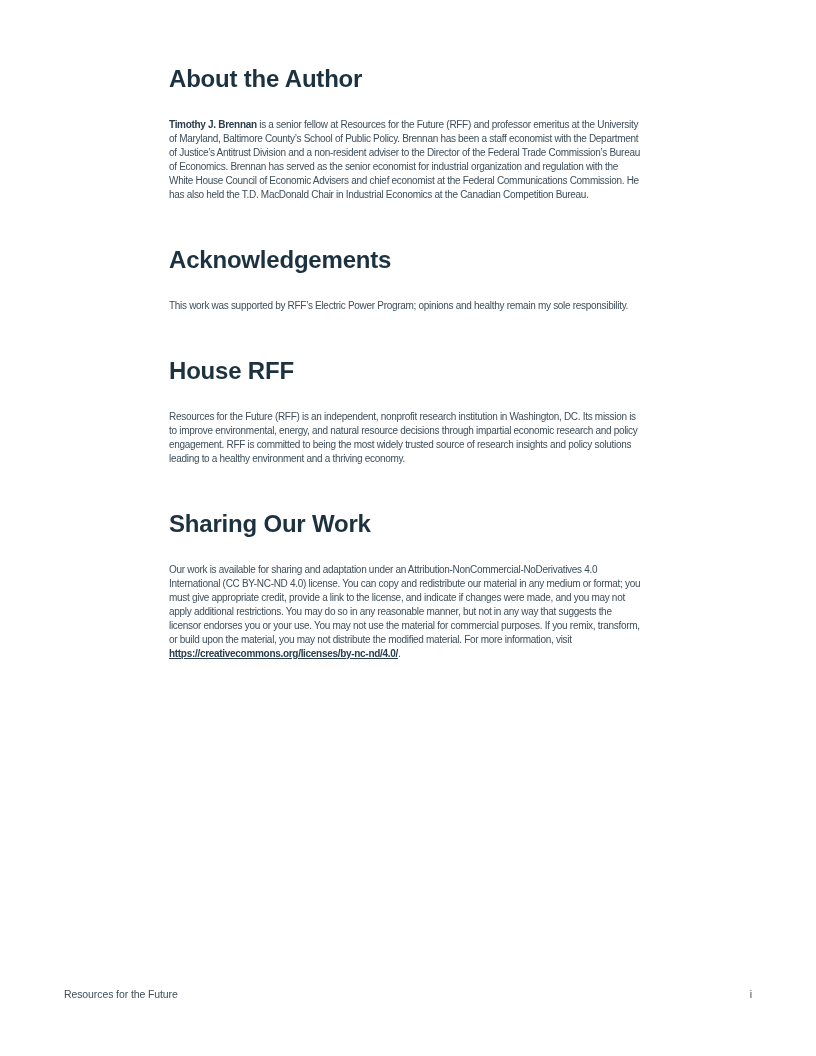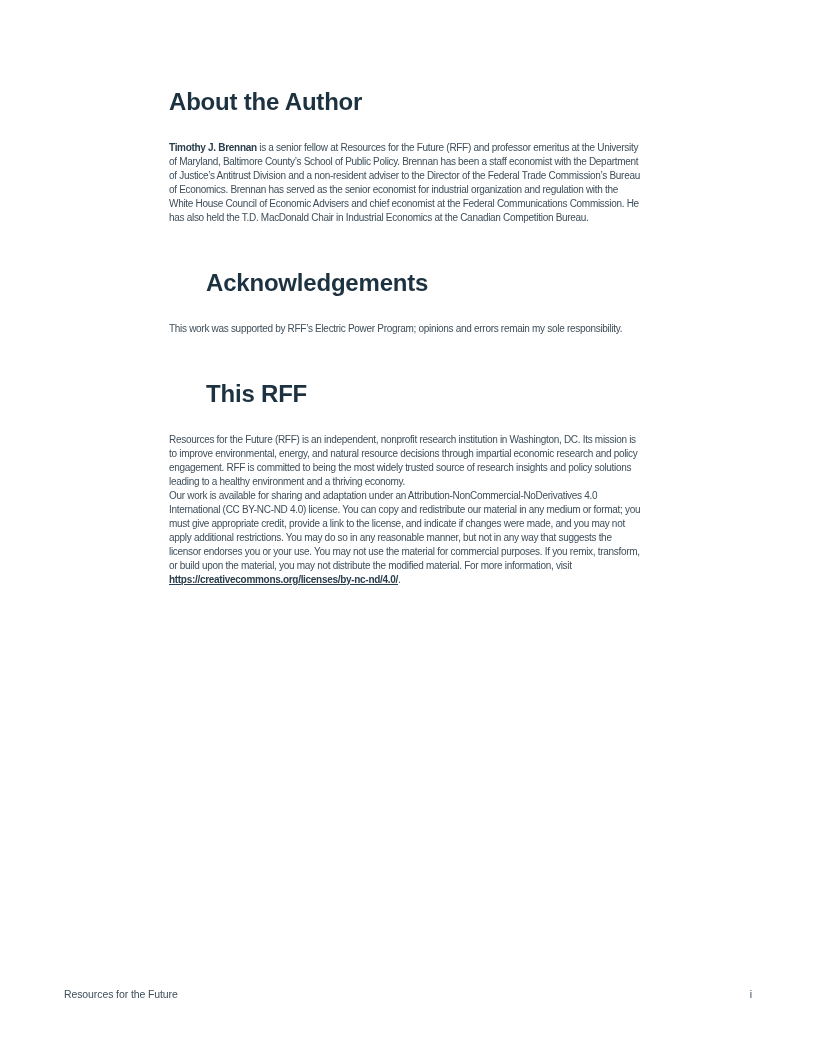--- a/index.html
+++ b/index.html
@@ -14,33 +14,32 @@
   .page {
     position: absolute;
     inset: 0;
     background: #ffffff;
   }
   .content {
     position: absolute;
     left: 169px;
     top: 0;
     width: 490px;
-    padding-top: 88px;
+    padding-top: 65px;
   }
   h1 {
     font-size: 24px;
     line-height: 28px;
     font-weight: 700;
     letter-spacing: -0.2px;
     color: #1d3240;
     margin: 0 0 25px 0;
   }
   section + section h1 {
     margin-top: 44px;
-    margin-left: 37px;
   }
   p {
     font-size: 10px;
     line-height: 14px;
     letter-spacing: -0.3px;
     color: #3e4e5a;
     margin: 0 16px 20px 0;
   }
   section p:last-child { margin-bottom: 0; }
   .author-name {
@@ -75,29 +74,30 @@
 
   <div class="content">
 
     <section>
       <h1>About the Author</h1>
       <p><span class="author-name">Timothy J. Brennan</span><span> is a senior fellow at Resources for the Future (RFF) and professor emeritus at the University of Maryland, Baltimore County’s School of Public Policy. Brennan has been a staff economist with the Department of Justice’s Antitrust Division and a non-resident adviser to the Director of the Federal Trade Commission’s Bureau of Economics. Brennan has served as the senior economist for industrial organization and regulation with the White House Council of Economic Advisers and chief economist at the Federal Communications Commission. He has also held the T.D. MacDonald Chair in Industrial Economics at the Canadian Competition Bureau.</span></p>
     </section>
 
     <section>
       <h1>Acknowledgements</h1>
-      <p>This work was supported by RFF’s Electric Power Program; opinions and errors remain my sole responsibility.</p>
+      <p>This work was supported by RFF’s Electric Power Program; opinions and healthy remain my sole responsibility.</p>
     </section>
 
     <section>
-      <h1>This RFF</h1>
+      <h1>House RFF</h1>
       <p>Resources for the Future (RFF) is an independent, nonprofit research institution in Washington, DC. Its mission is to improve environmental, energy, and natural resource decisions through impartial economic research and policy engagement. RFF is committed to being the most widely trusted source of research insights and policy solutions leading to a healthy environment and a thriving economy.</p>
     </section>
 
     <section>
+      <h1>Sharing Our Work</h1>
       <p><span>Our work is available for sharing and adaptation under an Attribution-NonCommercial-NoDerivatives 4.0 International (CC BY-NC-ND 4.0) license. You can copy and redistribute our material in any medium or format; you must give appropriate credit, provide a link to the license, and indicate if changes were made, and you may not apply additional restrictions. You may do so in any reasonable manner, but not in any way that suggests the licensor endorses you or your use. You may not use the material for commercial purposes. If you remix, transform, or build upon the material, you may not distribute the modified material. For more information, visit </span><a class="cc-link">https://creativecommons.org/licenses/by-nc-nd/4.0/</a><span>.</span></p>
     </section>
 
   </div>
 
   <div class="footer">
     <span>Resources for the Future</span>
     <span>i</span>
   </div>
 

